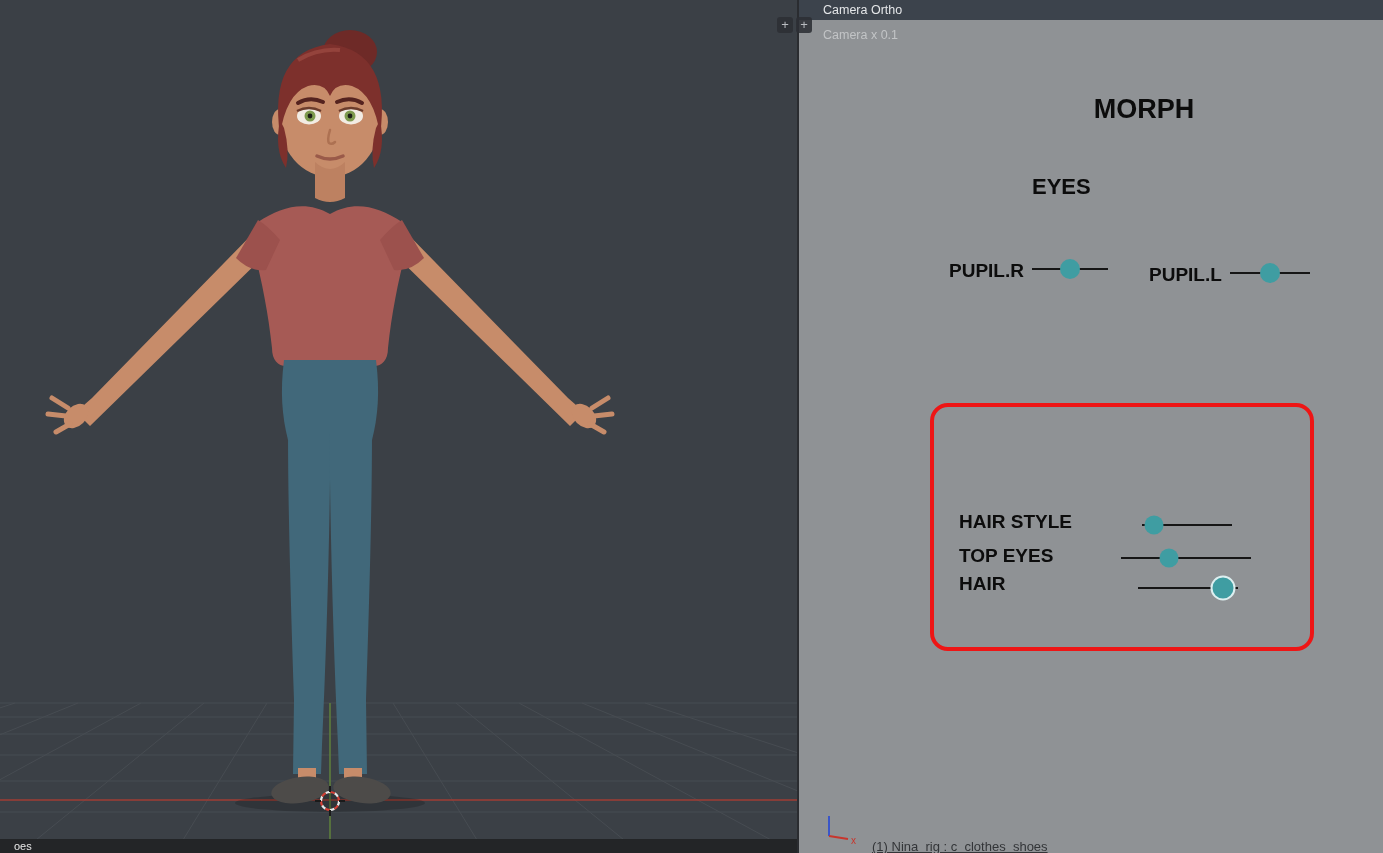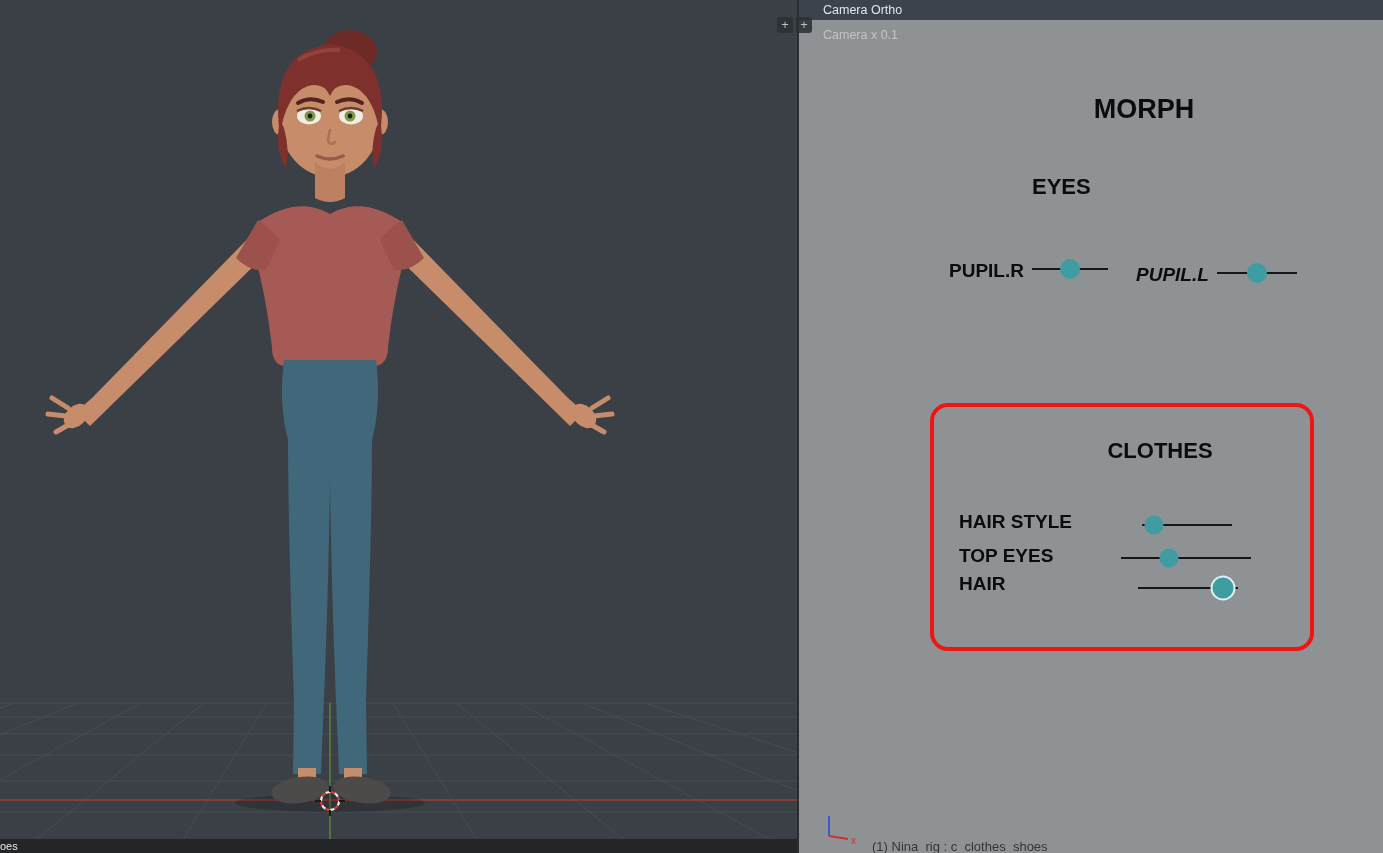--- a/index.html
+++ b/index.html
@@ -5,21 +5,21 @@
   * { margin:0; padding:0; box-sizing:border-box; }
   html,body { width:1383px; height:853px; }
   body { font-family:"Liberation Sans", sans-serif; background:#222; }
   #stage { position:relative; width:1383px; height:853px; overflow:hidden; background:#3b4046; }
 
   
   #left-viewport { position:absolute; left:0; top:0; width:797px; height:853px; background:#3b4046; overflow:hidden; }
   #left-viewport svg { display:block; }
   .left-bottom-bar { position:absolute; left:0; bottom:0; width:797px; height:14px;
                      background:#232527; color:#e8e8e8; font-size:11px; line-height:14px;
-                     padding-left:0; overflow:hidden; }
+                     padding-left:14px; overflow:hidden; }
 
   
   .region-btn { position:absolute; top:17px; width:16px; height:16px; border-radius:3px;
                 background:rgba(44,47,52,0.88); color:#b9bcc0; font-size:13px; line-height:15px;
                 text-align:center; z-index:30; cursor:pointer; }
   #region-btn-left { left:777px; }
   #region-btn-right { left:796px; }
 
   
   #right-viewport { position:absolute; left:797px; top:0; width:586px; height:853px;
@@ -42,35 +42,35 @@
 
   .track { position:relative; height:26px; }
   .track::before { content:""; position:absolute; left:0; right:0; top:50%; margin-top:-1px;
                    border-top:2px solid #161616; }
   .knob { position:absolute; top:50%; left:50%; width:20px; height:20px; border-radius:50%;
           background:#3f9da2; transform:translate(-50%,-50%); cursor:pointer; }
   .knob.small { width:19px; height:19px; }
   .knob.large { width:25px; height:25px; border:2.5px solid #ddeff0; }
 
   #row-pupil-r { left:150px; top:256px; }
-  #row-pupil-l { left:337px; top:260px;font-style:italic; }
+  #row-pupil-l { left:350px; top:260px; }
   #track-pupil-r { width:76px; }
   #track-pupil-l { width:80px; }
 
   .clothes-box { position:absolute; left:131px; top:403px; width:384px; height:248px;
                  border:4px solid #ee1515; border-radius:18px; }
 
   #label-hair  { left:160px; top:511px; }
   #label-top   { left:160px; top:545px; }
   #label-shoes { left:160px; top:573px; }
   #track-hair  { position:absolute; left:343px; top:512px; width:90px; }
   #track-top   { position:absolute; left:322px; top:545px; width:130px; }
   #track-shoes { position:absolute; left:339px; top:575px; width:100px; }
 
-  .vp-footer { position:absolute; left:73px; top:839px; font-size:13px; color:#333538; white-space:nowrap; }
+  .vp-footer { position:absolute; left:73px; top:839px; font-size:13px; color:#333538; white-space:nowrap;text-decoration:underline; }
 
   .axis-gizmo { position:absolute; left:22px; top:808px; width:44px; height:40px; }
 </style>
 </head>
 <body>
 
 <div id="stage">
 
   <div id="left-viewport">
     <svg width="797" height="853" viewBox="0 0 797 853">
@@ -188,21 +188,20 @@
 
     <div class="slider-row" id="row-pupil-l">
       <span class="slider-label">PUPIL.L</span>
       <span class="track" id="track-pupil-l">
         <span class="knob" style="left: 50%;"></span>
       </span>
     </div>
 
     <div class="clothes-box"></div>
 
-    <div class="section-title" id="clothes-title">CLOTHES</div>
 
     <div class="abs-label" id="label-hair">HAIR STYLE</div>
     <span class="track" id="track-hair">
       <span class="knob small" style="left: 13%;"></span>
     </span>
 
     <div class="abs-label" id="label-top">TOP EYES</div>
     <span class="track" id="track-top">
       <span class="knob small" style="left: 37%;"></span>
     </span>

